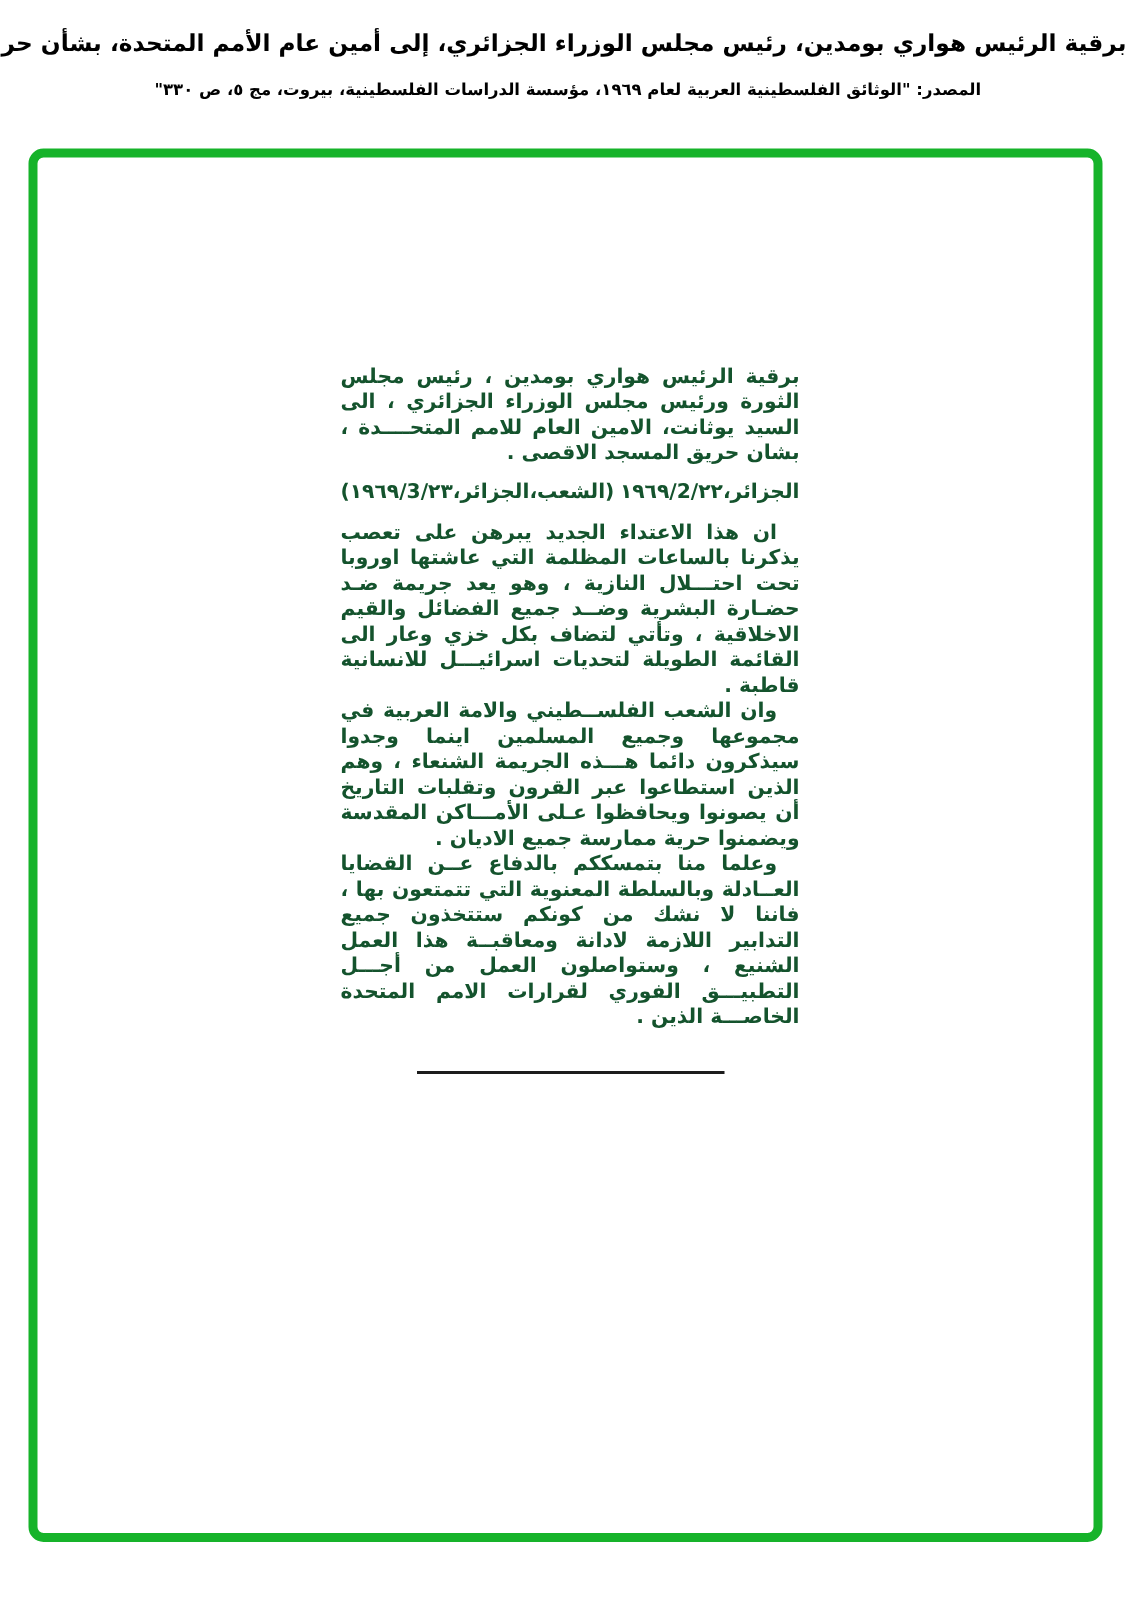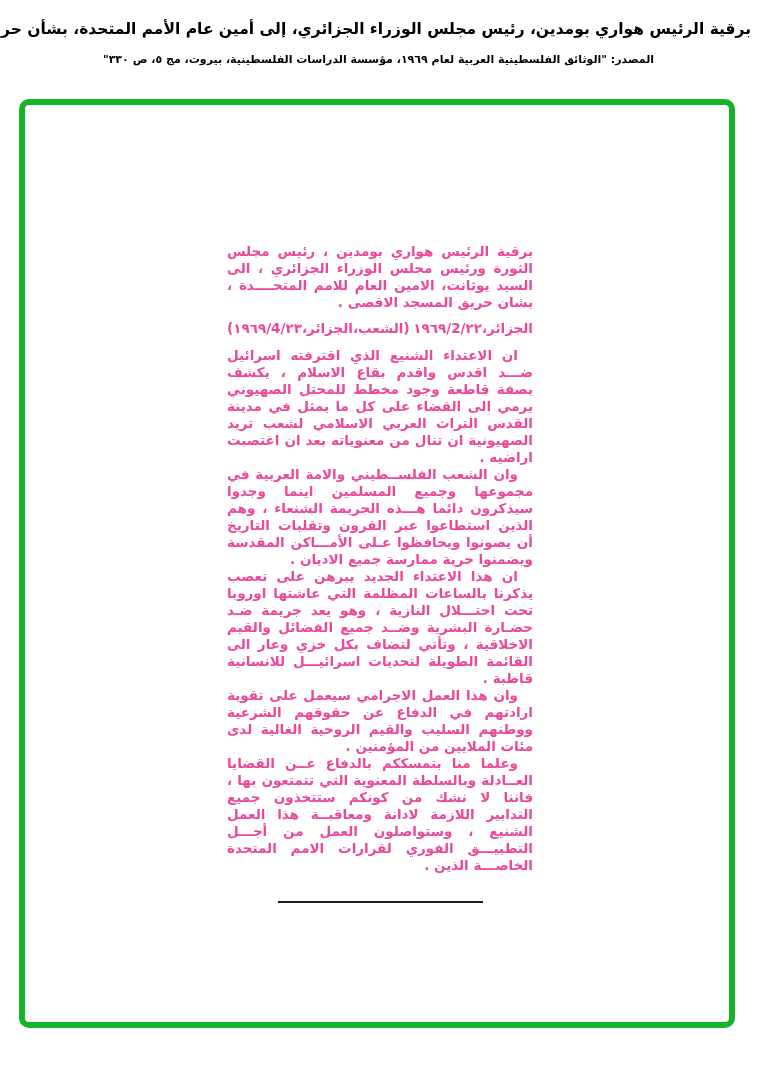--- a/index.html
+++ b/index.html
@@ -57,21 +57,21 @@
   .doc {
     position: absolute;
     left: 227px;
     top: 243px;
     width: 306px;
     direction: rtl;
     text-align: justify;
     font-weight: bold;
     font-size: 13.5px;
     line-height: 17px;
-    color: #ec4899;
+    color: #14532d;
   }
   .doc p {
     margin: 0;
     padding: 0;
     text-indent: 15px;
   }
   .title-block {
     text-indent: 0 !important;
     margin-bottom: 9px !important;
   }
@@ -99,26 +99,24 @@
   <div class="hdr-source">المصدر: "الوثائق الفلسطينية العربية لعام ١٩٦٩، مؤسسة الدراسات الفلسطينية، بيروت، مج ٥، ص ٣٣٠"</div>
 
   <div class="scan-frame"></div>
 
   <div class="doc">
 
     <p class="title-block">برقية الرئيس هواري بومدين ، رئيس مجلس الثورة ورئيس مجلس الوزراء الجزائري ، الى السيد يوثانت، الامين العام للامم المتحــــدة ، بشان حريق المسجد الاقصى .</p>
 
     <div class="dateline">
       <span>الجزائر،١٩٦٩/2/٢٢</span>
-      <span>(الشعب،الجزائر،١٩٦٩/4/٢٣)</span>
+      <span>(الشعب،الجزائر،١٩٦٩/3/٢٣)</span>
     </div>
 
-    <p>ان الاعتداء الشنيع الذي اقترفته اسرائيل ضـــد اقدس واقدم بقاع الاسلام ، يكشف بصفة قاطعة وجود مخطط للمحتل الصهيوني يرمي الى القضاء على كل ما يمثل في مدينة القدس التراث العربي الاسلامي لشعب تريد الصهيونية ان تنال من معنوياته بعد ان اغتصبت اراضيه .</p>
+    <p>ان هذا الاعتداء الجديد يبرهن على تعصب يذكرنا بالساعات المظلمة التي عاشتها اوروبا تحت احتـــلال النازية ، وهو يعد جريمة ضـد حضـارة البشرية وضــد جميع الفضائل والقيم الاخلاقية ، وتأتي لتضاف بكل خزي وعار الى القائمة الطويلة لتحديات اسرائيـــل للانسانية قاطبة .</p>
     <p>وان الشعب الفلســطيني والامة العربية في مجموعها وجميع المسلمين اينما وجدوا سيذكرون دائما هـــذه الجريمة الشنعاء ، وهم الذين استطاعوا عبر القرون وتقلبات التاريخ أن يصونوا ويحافظوا عـلى الأمـــاكن المقدسة ويضمنوا حرية ممارسة جميع الاديان .</p>
-    <p>ان هذا الاعتداء الجديد يبرهن على تعصب يذكرنا بالساعات المظلمة التي عاشتها اوروبا تحت احتـــلال النازية ، وهو يعد جريمة ضـد حضـارة البشرية وضــد جميع الفضائل والقيم الاخلاقية ، وتأتي لتضاف بكل خزي وعار الى القائمة الطويلة لتحديات اسرائيـــل للانسانية قاطبة .</p>
-    <p>وان هذا العمل الاجرامي سيعمل على تقوية ارادتهم في الدفاع عن حقوقهم الشرعية ووطنهم السليب والقيم الروحية الغالية لدى مئات الملايين من المؤمنين .</p>
     <p>وعلما منا بتمسككم بالدفاع عــن القضايا العــادلة وبالسلطة المعنوية التي تتمتعون بها ، فاننا لا نشك من كونكم ستتخذون جميع التدابير اللازمة لادانة ومعاقبــة هذا العمل الشنيع ، وستواصلون العمل من أجـــل التطبيـــق الفوري لقرارات الامم المتحدة الخاصـــة الذين .</p>
 
     <div class="divider"></div>
 
   </div>
 
 </div>
 
 </body></html>

